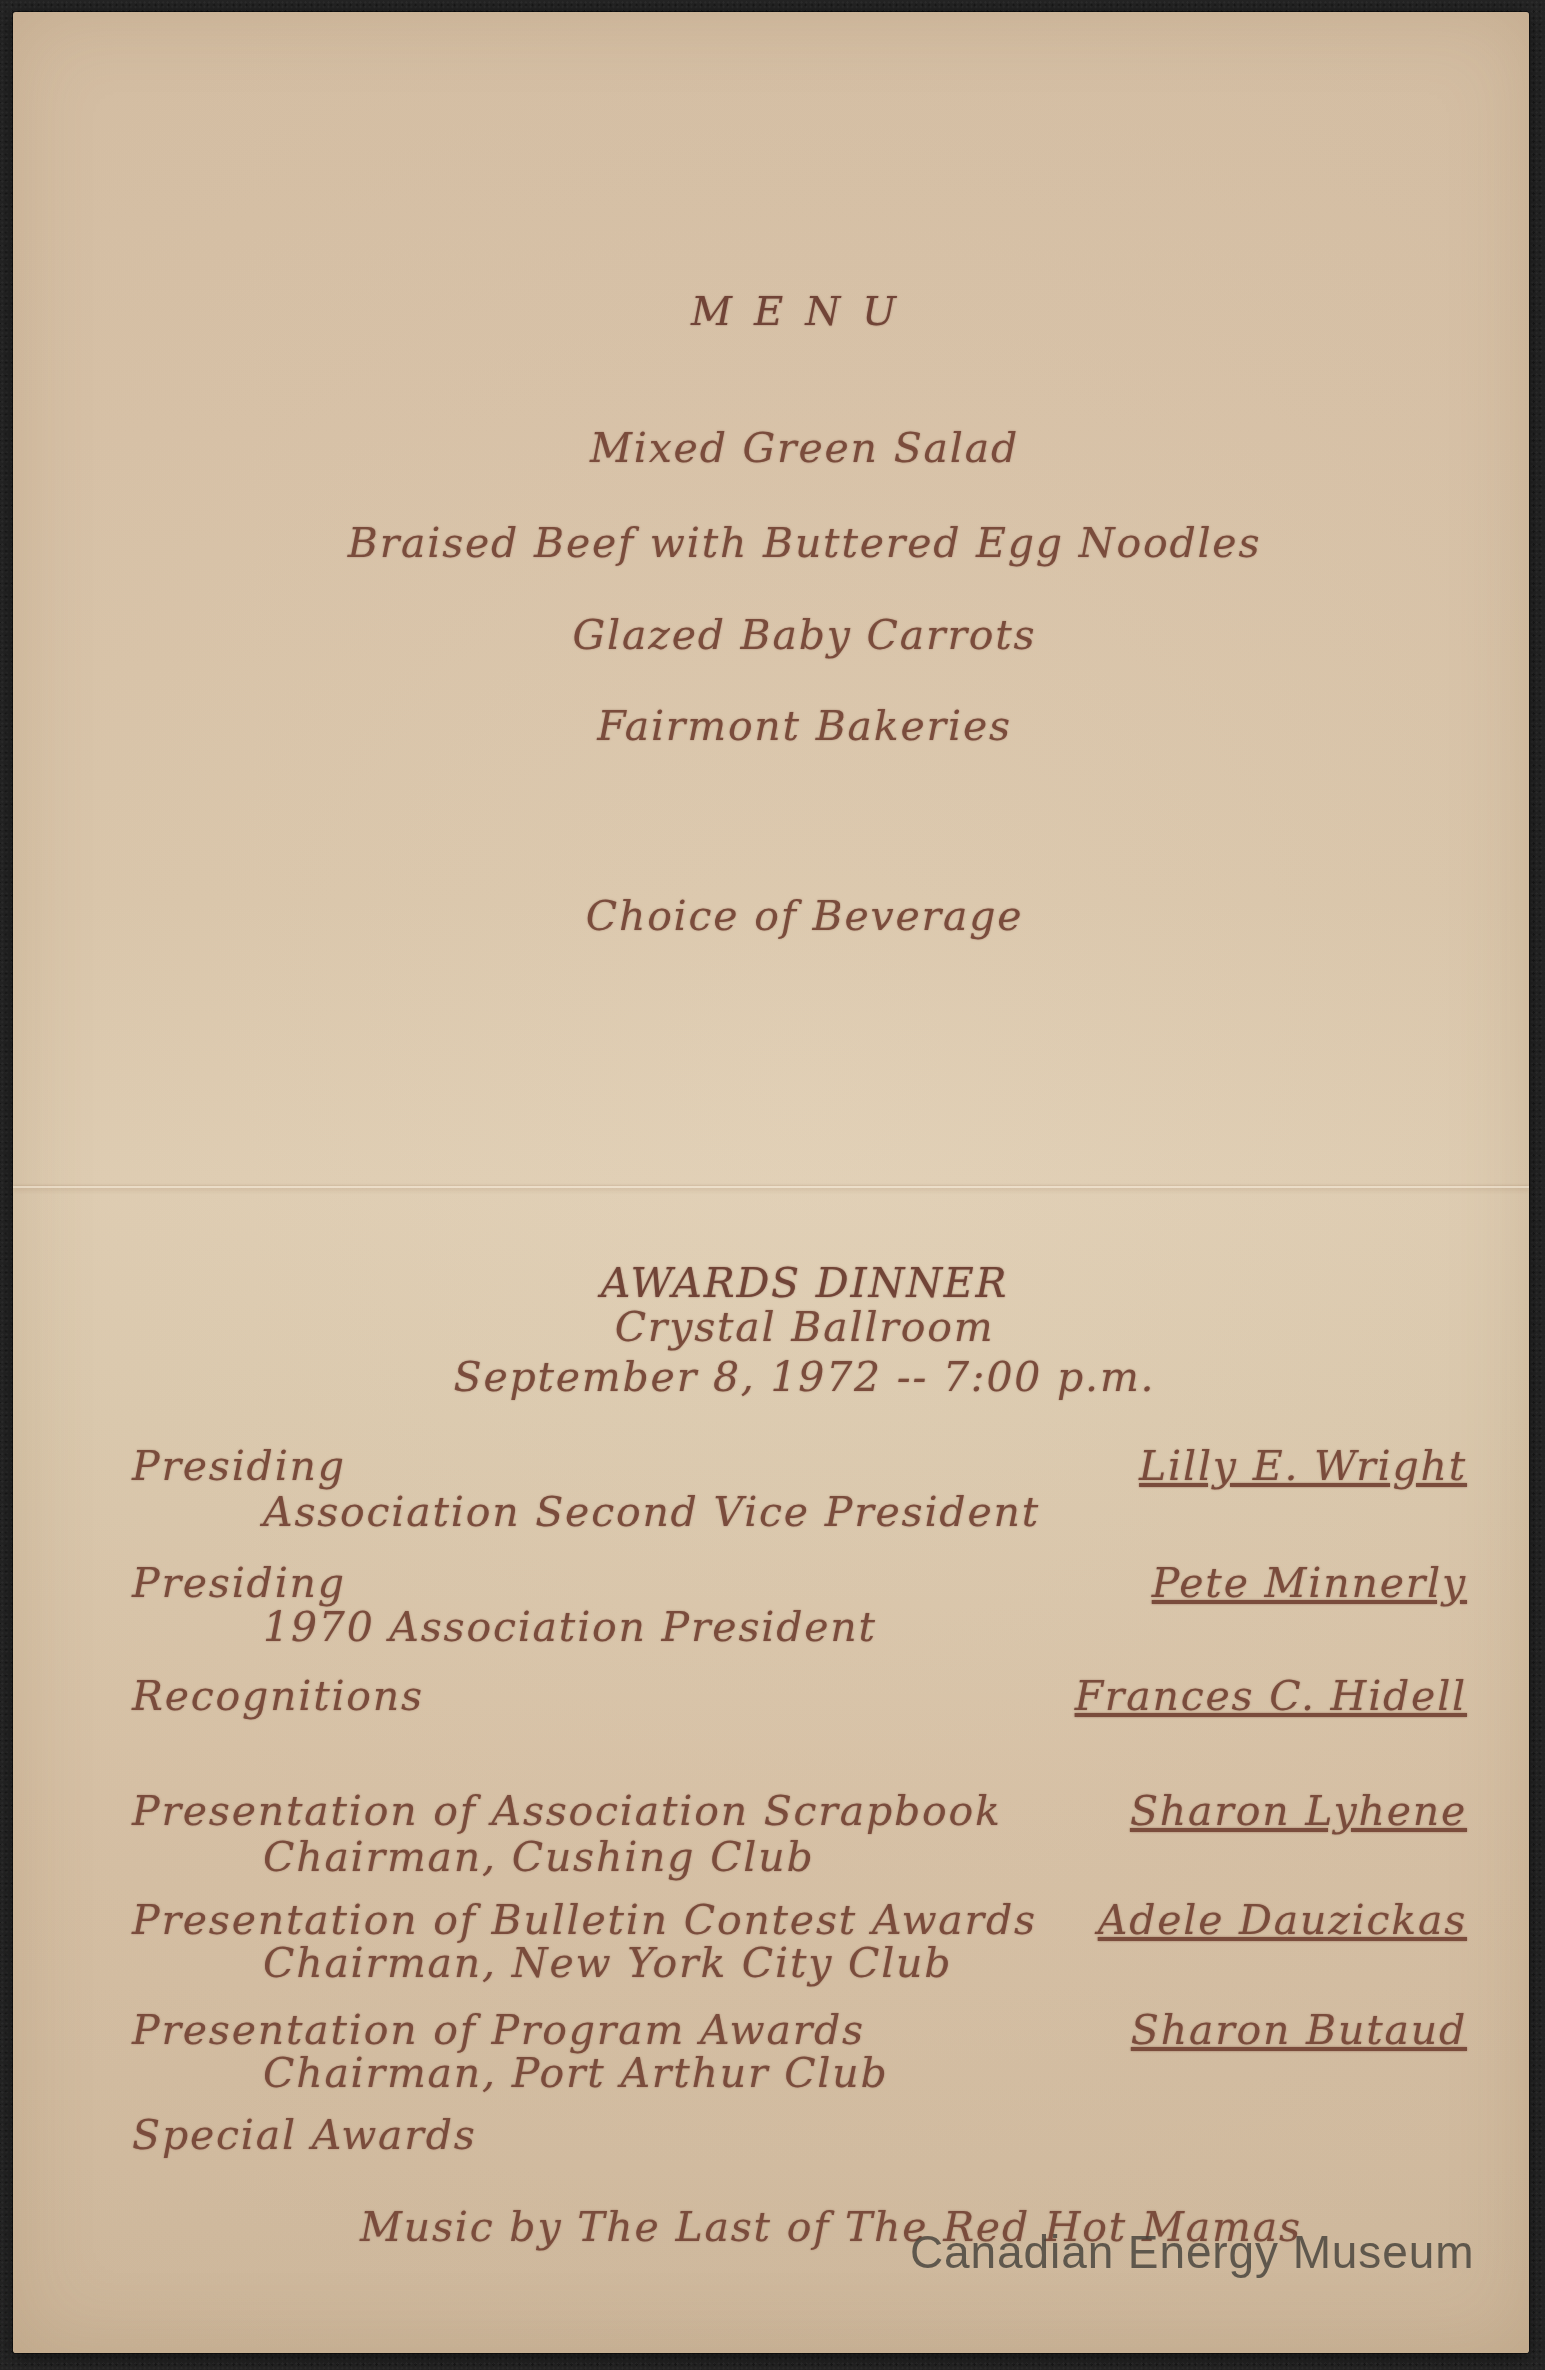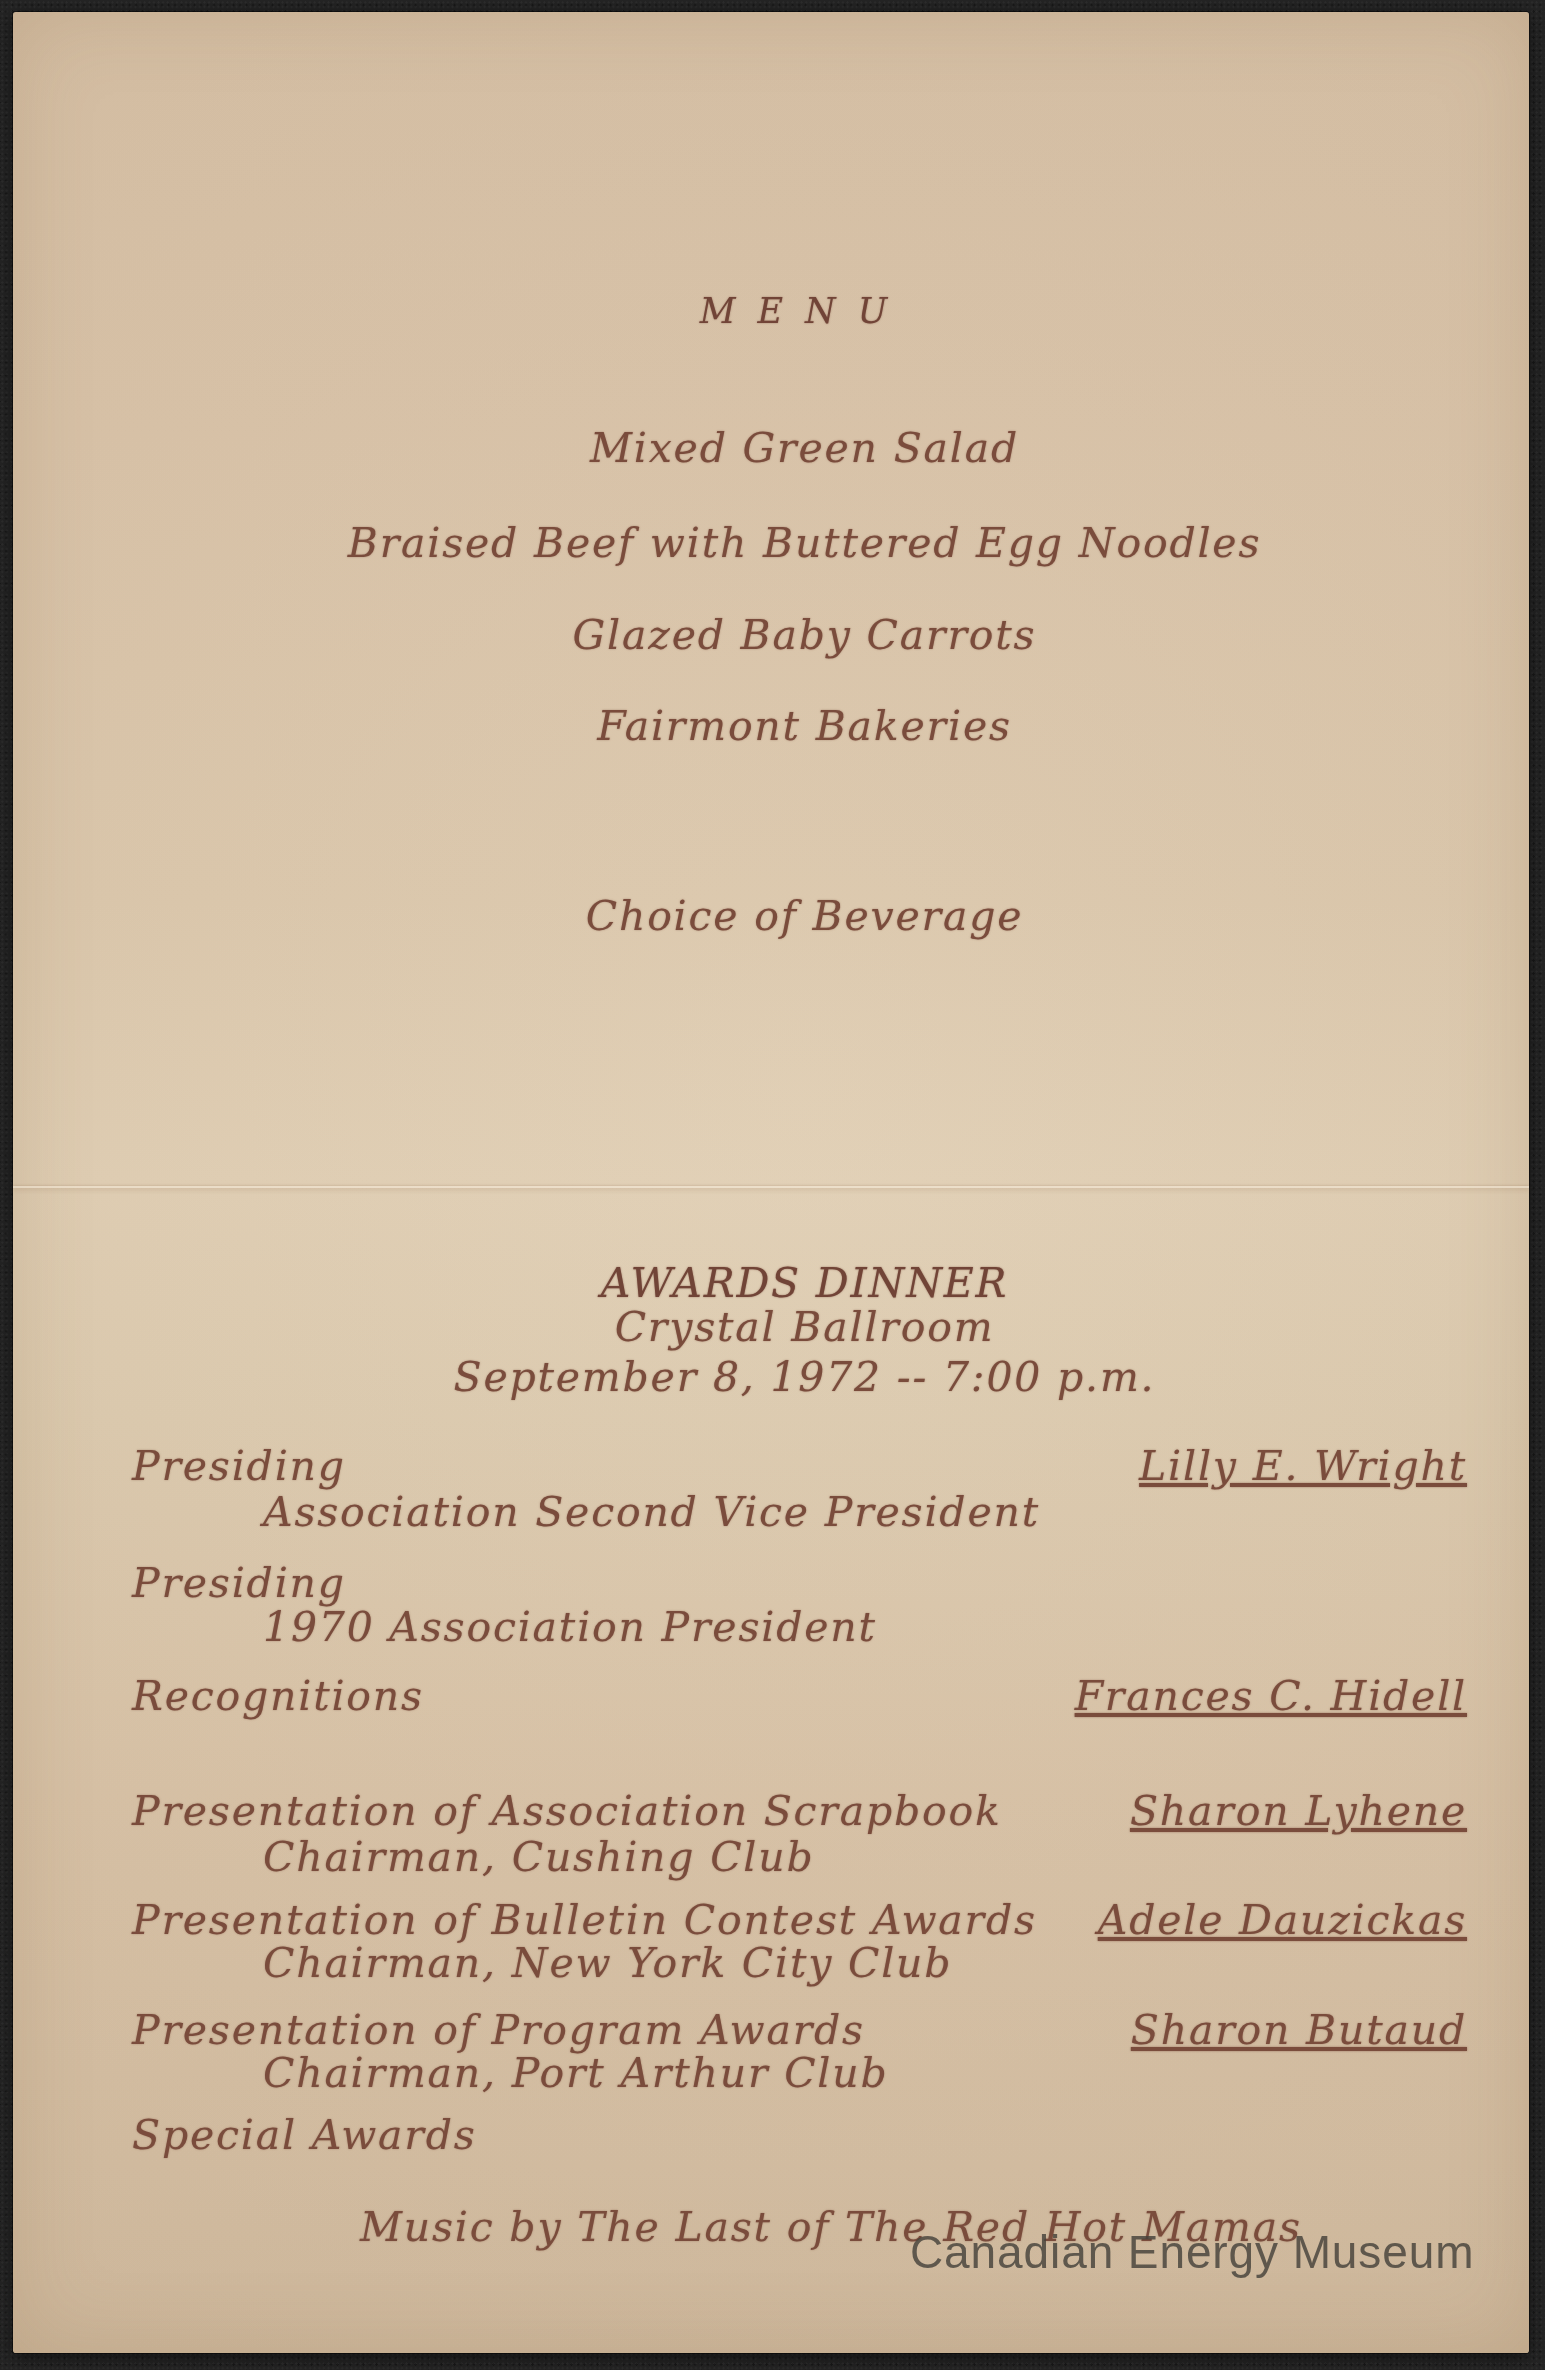--- a/index.html
+++ b/index.html
@@ -66,21 +66,21 @@
     letter-spacing: 1.8px;
     text-shadow: 0 0 1.8px rgba(118,72,56,0.55);
     white-space: nowrap;
   }
   .cline {
     left: 67px;
     right: 0;
     text-align: center;
   }
   .menu-title {
-    font-size: 35px;
+    font-size: 40px;
     letter-spacing: 22px;
     color: #714437;
     text-shadow: 0 0 1.8px rgba(110,64,50,0.6);
   }
   .awards-title {
     color: #714437;
     text-shadow: 0 0 1.8px rgba(110,64,50,0.65);
   }
   .role  { left: 119px; }
   .name  { right: 62px; text-align: center; text-decoration: underline; }
@@ -117,20 +117,21 @@
 
     <div class="ink cline awards-title" style="top:1247px">AWARDS DINNER</div>
     <div class="ink cline" style="top:1291px">Crystal Ballroom</div>
     <div class="ink cline" style="top:1341px">September 8, 1972 -- 7:00 p.m.</div>
 
     <div class="ink role" style="top:1430px">Presiding</div>
     <div class="ink name" style="top:1430px">Lilly E. Wright</div>
     <div class="ink detail" style="top:1476px">Association Second Vice President</div>
 
     <div class="ink role" style="top:1547px">Presiding</div>
+    <div class="ink name" style="top:1547px">Pete Minnerly</div>
     <div class="ink detail" style="top:1591px">1970 Association President</div>
 
     <div class="ink role" style="top:1660px">Recognitions</div>
     <div class="ink name" style="top:1660px">Frances C. Hidell</div>
 
     <div class="ink role" style="top:1775px">Presentation of Association Scrapbook</div>
     <div class="ink name" style="top:1775px">Sharon Lyhene</div>
     <div class="ink detail" style="top:1821px">Chairman, Cushing Club</div>
 
     <div class="ink role" style="top:1884px">Presentation of Bulletin Contest Awards</div>

